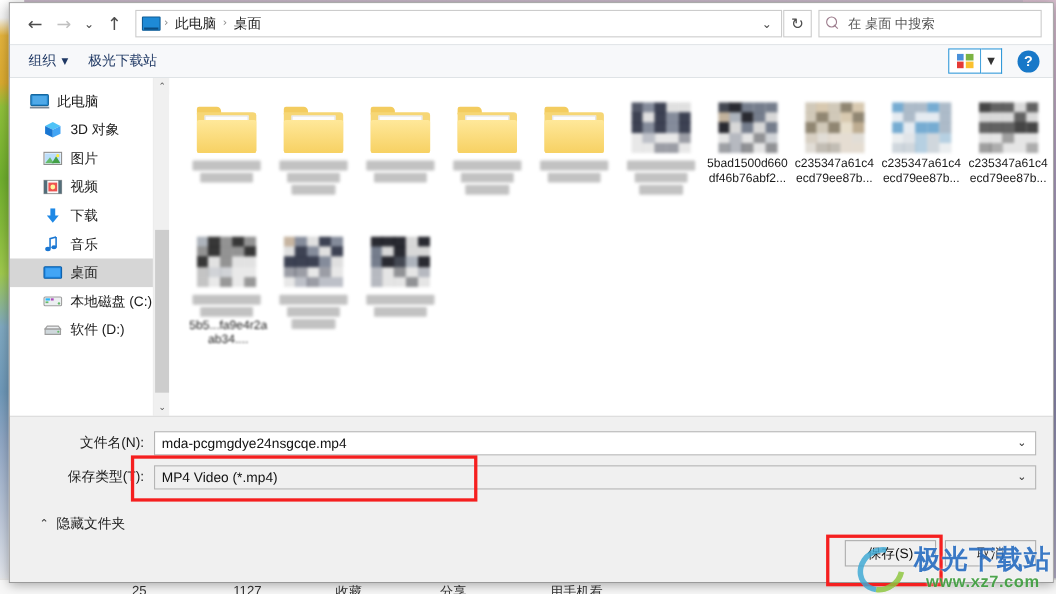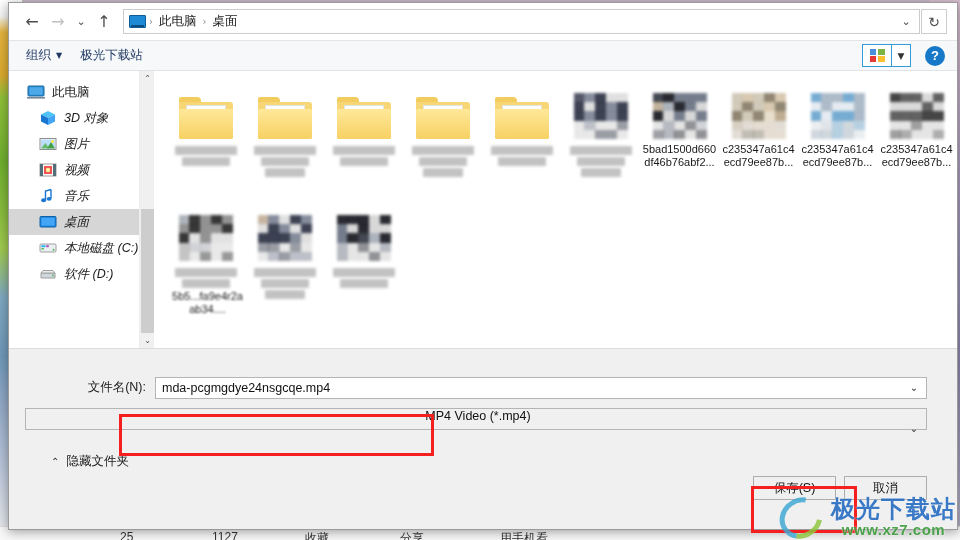--- a/index.html
+++ b/index.html
@@ -207,21 +207,21 @@
   #sidebar {
     width: 145px; min-width: 145px;
     background: #ffffff; position: relative;
     overflow: hidden; padding-top: 8px;
   }
   .side-item {
     height: 26px; display: flex; align-items: center;
     padding-left: 18px; font-size: 12.5px; color: #1a1a1a;
     cursor: pointer; white-space: nowrap;
   }
-  .side-item.indent { padding-left: 30px; font-style: italic; }
+  .side-item.indent { padding-left: 30px; }
   .side-item.selected { background: #d6d6d6; }
   .side-ico { width: 18px; height: 16px; margin-right: 7px; flex: none; position: relative; }
 
   
   #side-scroll {
     position: absolute; right: 0; top: 0; width: 15px; height: 100%;
     background: #f0f0f0; border-left: 1px solid #ededed;
   }
   .sb-arrow {
     position: absolute; left: 0; width: 15px; height: 15px;
@@ -284,35 +284,35 @@
     word-break: break-all; overflow: hidden;
   }
   .mask-bar {
     background: #c2c2c2; height: 9px; margin: 2px auto; border-radius: 1px;
     filter: blur(1.6px);
   }
 
   
   #footer {
     background: #f0f0f0; border-top: 1px solid #dcdcdc;
-    padding: 16px; position: relative;
+    padding: 1px; position: relative;
   }
   .form-row {
     display: flex; align-items: center; height: 27px; padding: 0 14px 0 0;
   }
   .form-label {
     width: 130px; text-align: right; padding-right: 9px;
     font-size: 12.5px; color: #1a1a1a; white-space: nowrap;
   }
   .form-field {
     flex: 1; height: 22px; display: flex; align-items: center;
     border: 1px solid #b5b5b5; background: #ffffff;
     padding: 0 2px 0 6px; font-size: 12.5px; color: #111;
   }
-  .form-field.combo { background: #f0f0f0; border: 1px solid #b5b5b5; flex-direction: column; }
+  .form-field.combo { background: #f0f0f0; border: 1px solid #b5b5b5; }
   .combo-caret {
     margin-left: auto; width: 20px; height: 20px;
     display: flex; align-items: center; justify-content: center;
     font-size: 10px; color: #333; font-family: "DejaVu Sans", sans-serif;
     cursor: pointer;
   }
   #hide-folders {
     display: flex; align-items: center; gap: 7px;
     padding: 14px 0 0 26px; font-size: 12.5px; color: #1a1a1a;
     cursor: pointer; height: 44px;
@@ -389,20 +389,24 @@
       <span class="crumb-sep">›</span>
       <span class="crumb">此电脑</span>
       <span class="crumb-sep">›</span>
       <span class="crumb">桌面</span>
       <div id="addr-spacer"></div>
       <div id="addr-chevron">⌄</div>
     </div>
 
     <div id="refresh-btn">↻</div>
 
+    <div id="searchbox">
+      <div id="search-icon"></div>
+      <span id="search-placeholder">在 桌面 中搜索</span>
+    </div>
   </div>
 
   <div id="cmdbar">
     <div class="cmd-item">
       <span>组织</span>
       <span class="cmd-caret">▼</span>
     </div>
     <div class="cmd-item">极光下载站</div>
     <div id="cmd-spacer"></div>
     <div id="view-btn">
@@ -449,20 +453,27 @@
           </div>
           <div class="side-item indent">
             <span class="side-ico"><svg viewBox="0 0 18 16" width="18" height="16">
                 <rect x="1" y="2" width="16" height="12" fill="#fafafa" stroke="#9e9e9e"></rect>
                 <rect x="1" y="2" width="3" height="12" fill="#546e7a"></rect>
                 <rect x="14" y="2" width="3" height="12" fill="#546e7a"></rect>
                 <rect x="5" y="4" width="8" height="8" fill="#ef5350"></rect>
                 <circle cx="9" cy="8" r="2.2" fill="#fff59d"></circle>
               </svg></span>
             <span>视频</span>
+          </div>
+          <div class="side-item indent">
+            <span class="side-ico"><svg viewBox="0 0 18 16" width="18" height="16">
+                <rect x="6.8" y="1.5" width="4.4" height="7" fill="#1e88e5"></rect>
+                <path d="M3.6 8 L14.4 8 L9 14.5 Z" fill="#1e88e5"></path>
+              </svg></span>
+            <span>下载</span>
           </div>
           <div class="side-item indent">
             <span class="side-ico"><svg viewBox="0 0 18 16" width="18" height="16">
                 <path d="M12 1.5 L12 10.5 M12 1.5 L6.5 3 L6.5 12" stroke="#1976d2" stroke-width="1.4" fill="none"></path>
                 <ellipse cx="4.6" cy="12.3" rx="2.5" ry="2" fill="#1976d2"></ellipse>
                 <ellipse cx="10.1" cy="10.8" rx="2.4" ry="1.9" fill="#1976d2"></ellipse>
               </svg></span>
             <span>音乐</span>
           </div>
           <div class="side-item indent selected">
@@ -849,20 +860,21 @@
 
   <div id="footer">
     <div class="form-row" style="margin-top:9px">
       <div class="form-label">文件名(N):</div>
       <div class="form-field">
         <span>mda-pcgmgdye24nsgcqe.mp4</span>
         <span class="combo-caret">⌄</span>
       </div>
     </div>
     <div class="form-row" style="margin-top:4px">
+      <div class="form-label">保存类型(T):</div>
       <div class="form-field combo">
         <span>MP4 Video (*.mp4)</span>
         <span class="combo-caret">⌄</span>
       </div>
     </div>
 
     <div id="hide-folders">
       <span id="hide-caret">⌃</span>
       <span>隐藏文件夹</span>
     </div>

